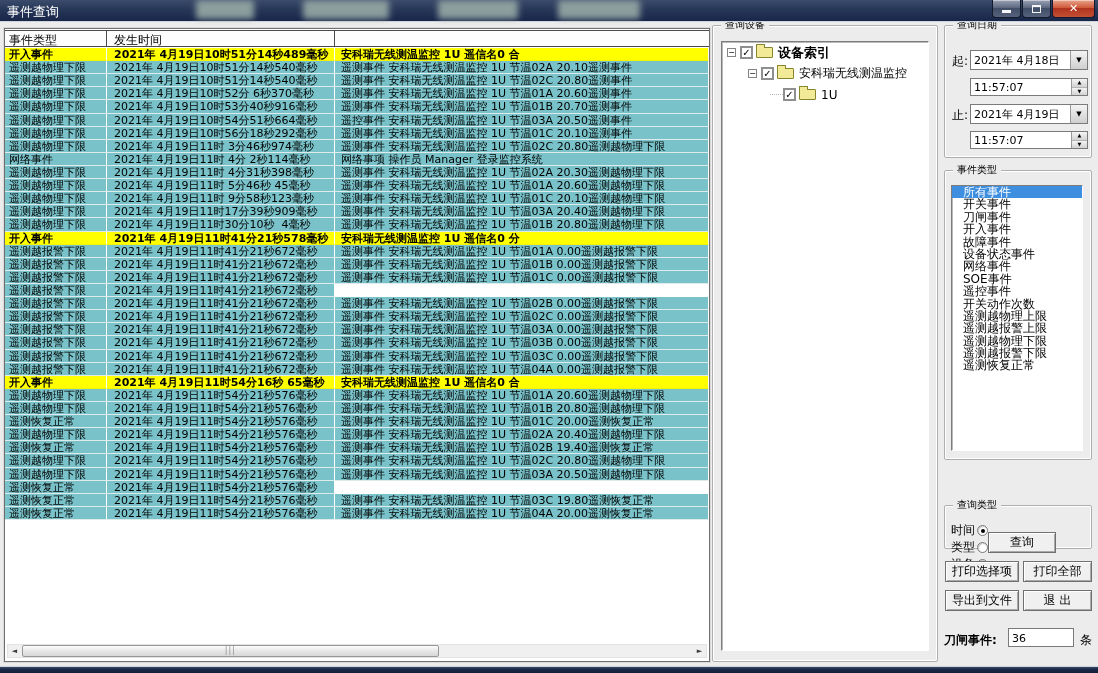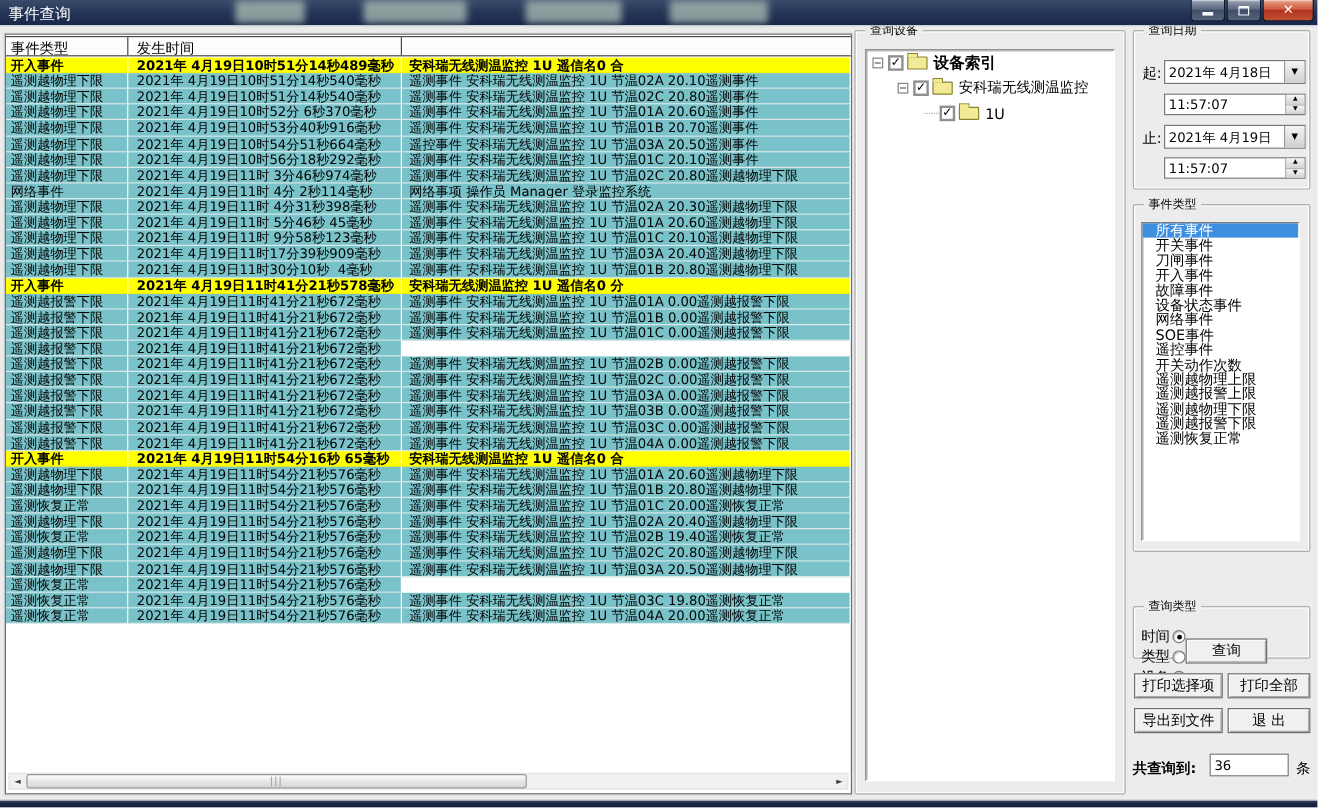--- a/index.html
+++ b/index.html
@@ -430,17 +430,17 @@
       </div>
     </div>
 </div>
 
 <div class="btn btn-query">查询</div>
 <div class="btn btn-printsel">打印选择项</div>
 <div class="btn btn-printall">打印全部</div>
 <div class="btn btn-export">导出到文件</div>
 <div class="btn btn-exit">退 出</div>
 
-<span class="count-label">共查询到:</span>
+<span class="count-label">刀闸事件:</span>
 <div class="count-box">36</div>
 <span class="count-unit">条</span>
 
 <div class="bottom-strip"></div>
 
 </body></html>

